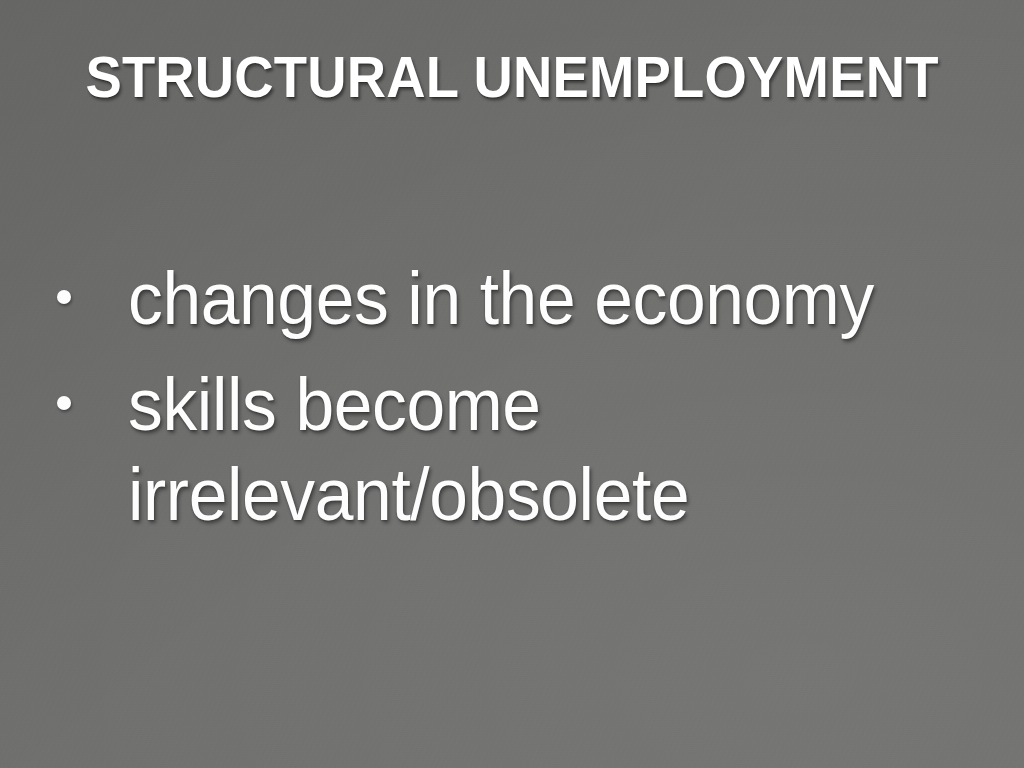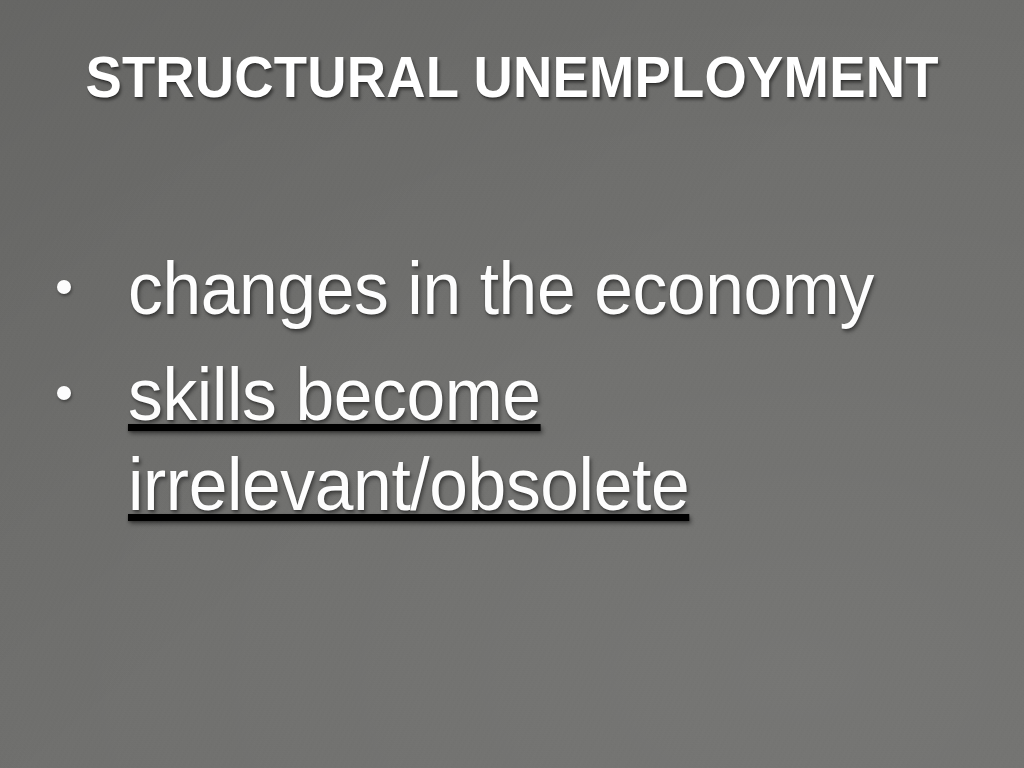--- a/index.html
+++ b/index.html
@@ -78,23 +78,23 @@
     right: 0;
     list-style: none;
     margin: 0;
     padding: 0;
   }
 
   .bullet-item {
     position: relative;
     display: block;
     padding-left: 128px;
-    margin: 6px 0 16px 0;
+    margin: 16px 0 16px 0;
   }
-  .bullet-item:last-child { margin-bottom: 0; text-decoration: underline; }
+  .bullet-item:last-child { margin-bottom: 0; }
 
   .bullet-marker {
     position: absolute;
     left: 57px;
     top: 36px;
     width: 14px;
     height: 14px;
     border-radius: 50%;
     background: #fdfdfd;
     box-shadow: 1px 2px 3px rgba(0,0,0,0.38);

